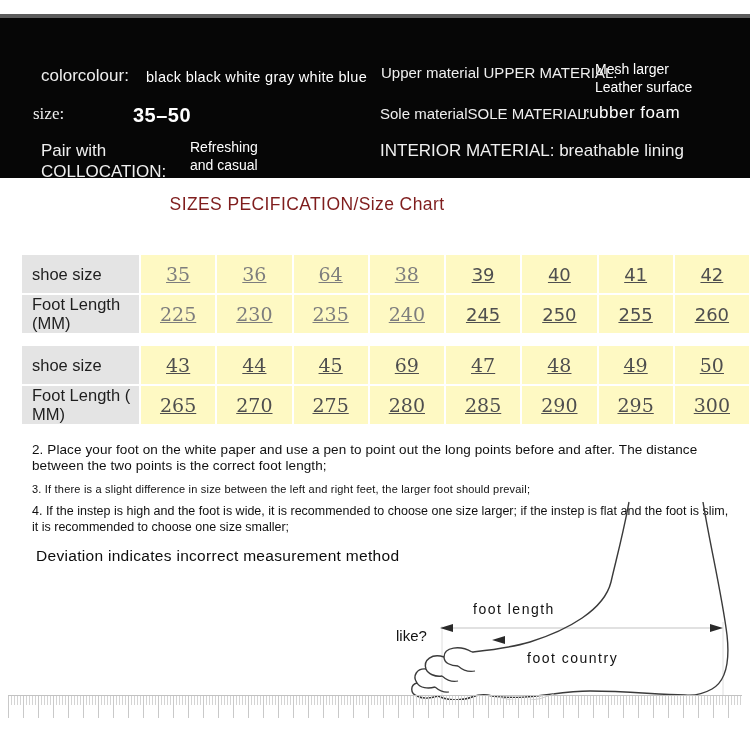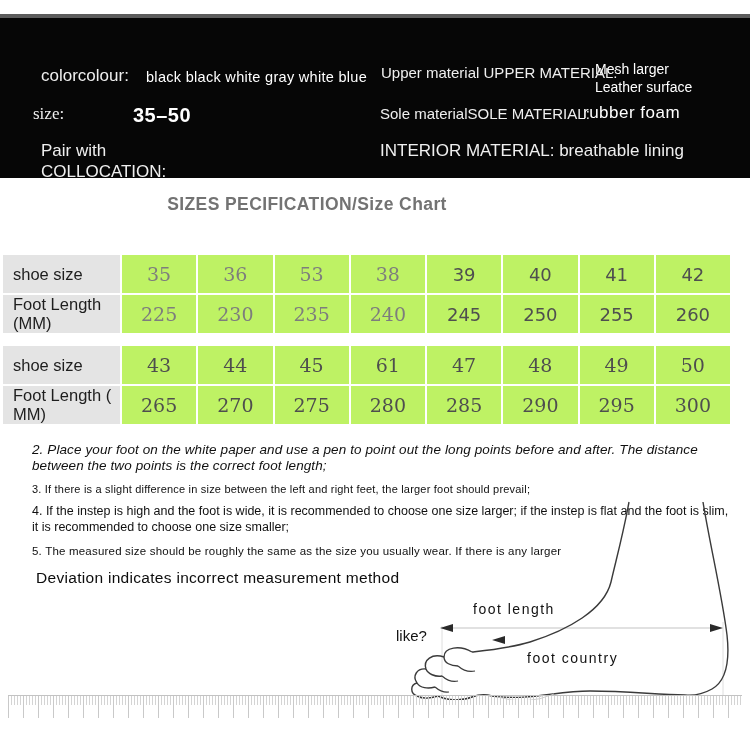--- a/index.html
+++ b/index.html
@@ -29,55 +29,55 @@
 
   .row-upper-label { position:absolute; left:6px;  top:46px; font-size:15px; }
   .row-upper-value { position:absolute; left:220px; top:43px; font-size:14px; line-height:1.25; }
   .row-sole-label  { position:absolute; left:5px;  top:87px; font-size:15px; }
   .row-sole-value  { position:absolute; left:208px; top:85px; font-size:17px; letter-spacing:.5px; }
   .row-interior-label { position:absolute; left:5px; top:123px; font-size:17px; }
 
   
   .chart-title {
     position:absolute; left:0; top:194px; width:614px; text-align:center;
-    font-size:17.5px; font-weight:700; color:#737373; letter-spacing:.4px;
+    font-size:17.5px; font-weight:400; color:#7f1d1d; letter-spacing:.4px;
   }
   .chart-subtitle {
     position:absolute; left:0; top:227px; width:750px; text-align:center;
     font-size:8px; color:#9b9ba4; letter-spacing:.4px;
   }
 
   
   .size-table {
-    position:absolute; left:3px; width:727px;
+    position:absolute; left:22px; width:727px;
     display:grid; grid-template-columns:117px repeat(8, 1fr);
     grid-auto-rows:38px; gap:2px; background:#ffffff;
   }
   .size-table.t1 { top:255px; }
   .size-table.t2 { top:346px; }
   .size-table .lbl {
     background:#e4e4e4; color:#1e1e1e; font-size:16.5px;
     display:flex; align-items:center; padding-left:10px; line-height:1.15;
   }
   .size-table .num {
-    background:#bef264; color:#7d7d7d;
+    background:#fef9c3; color:#7d7d7d;
     font-family:"DejaVu Serif", serif; font-size:19px;
-    display:flex; align-items:center; justify-content:center;
+    display:flex; align-items:center; justify-content:center;text-decoration:underline;
   }
   .size-table.t1 .r1 .num:nth-child(n+6),
   .size-table.t1 .r2 .num:nth-child(n+6) {
     font-family:"DejaVu Sans", sans-serif; color:#4f4f4f; font-size:18px;
   }
   .size-table.t2 .num { color:#4e4e4e; }
   .size-table .row { display:contents; }
 
   
   .notes { position:absolute; left:32px; top:439px; width:700px; color:#101010; }
   .note-1 { font-size:16px; width:540px; letter-spacing:.8px; line-height:1.28; margin-left:6px; }
-  .note-2 { font-size:13.5px; width:692px; line-height:1.22; margin-top:3px; letter-spacing:.1px;font-style:italic; }
+  .note-2 { font-size:13.5px; width:692px; line-height:1.22; margin-top:3px; letter-spacing:.1px; }
   .note-3 { font-size:11px; margin-top:8px; letter-spacing:.2px; }
   .note-4 { font-size:12.5px; width:700px; line-height:1.25; margin-top:9px; }
   .note-5 { font-size:11.5px; margin-top:10px; letter-spacing:.2px; }
   .note-deviation { font-size:15.5px; margin-top:12px; margin-left:4px; letter-spacing:.3px; color:#0c0c0c; }
 
   
   .foot-svg { position:absolute; left:380px; top:500px; width:370px; height:200px; pointer-events:none; }
   .diagram-label { position:absolute; color:#111; }
   .lbl-foot-length  { left:473px; top:601px; font-size:14px; letter-spacing:1.5px; }
   .lbl-like         { left:396px; top:627px; font-size:15px; }
@@ -99,41 +99,42 @@
 
 <div class="page">
 
   <div class="spec-header">
     <div class="spec-left">
       <div class="spec-label row-color-label">colorcolour:</div>
       <div class="spec-value row-color-value">black black white gray white blue</div>
       <div class="spec-label row-size-label">size:</div>
       <div class="spec-value row-size-value">35–50</div>
       <div class="spec-label row-pair-label" style="width:160px">Pair with COLLOCATION:</div>
+      <div class="spec-value row-pair-value" style="width:90px">Refreshing and casual</div>
     </div>
     <div class="spec-right">
       <div class="spec-label row-upper-label">Upper material UPPER MATERIAL:</div>
       <div class="spec-value row-upper-value">
         <div>Mesh larger</div>
         <div>Leather surface</div>
       </div>
       <div class="spec-label row-sole-label">Sole materialSOLE MATERIAL:</div>
       <div class="spec-value row-sole-value">rubber foam</div>
       <div class="spec-label row-interior-label">INTERIOR MATERIAL: breathable lining</div>
     </div>
   </div>
 
   <div class="chart-title">SIZES PECIFICATION/Size Chart</div>
 
   <div class="size-table t1">
     <div class="row r1">
       <div class="lbl">shoe size</div>
       <div class="num">35</div>
       <div class="num">36</div>
-      <div class="num">53</div>
+      <div class="num">64</div>
       <div class="num">38</div>
       <div class="num">39</div>
       <div class="num">40</div>
       <div class="num">41</div>
       <div class="num">42</div>
     </div>
     <div class="row r2">
       <div class="lbl">Foot Length (MM)</div>
       <div class="num">225</div>
       <div class="num">230</div>
@@ -145,21 +146,21 @@
       <div class="num">260</div>
     </div>
   </div>
 
   <div class="size-table t2">
     <div class="row r1">
       <div class="lbl">shoe size</div>
       <div class="num">43</div>
       <div class="num">44</div>
       <div class="num">45</div>
-      <div class="num">61</div>
+      <div class="num">69</div>
       <div class="num">47</div>
       <div class="num">48</div>
       <div class="num">49</div>
       <div class="num">50</div>
     </div>
     <div class="row r2">
       <div class="lbl">Foot Length ( MM)</div>
       <div class="num">265</div>
       <div class="num">270</div>
       <div class="num">275</div>
@@ -168,21 +169,20 @@
       <div class="num">290</div>
       <div class="num">295</div>
       <div class="num">300</div>
     </div>
   </div>
 
   <div class="notes">
     <div class="note-2">2. Place your foot on the white paper and use a pen to point out the long points before and after. The distance between the two points is the correct foot length;</div>
     <div class="note-3">3. If there is a slight difference in size between the left and right feet, the larger foot should prevail;</div>
     <div class="note-4">4. If the instep is high and the foot is wide, it is recommended to choose one size larger; if the instep is flat and the foot is slim, it is recommended to choose one size smaller;</div>
-    <div class="note-5">5. The measured size should be roughly the same as the size you usually wear. If there is any larger</div>
     <div class="note-deviation">Deviation indicates incorrect measurement method</div>
   </div>
 
   <svg class="foot-svg" viewBox="0 0 370 200" fill="none" xmlns="http://www.w3.org/2000/svg">
 
     <path d="M 62,126 V 196" stroke="#d6d6d6" stroke-width="0.8"></path>
     <path d="M 343,122 V 195" stroke="#d6d6d6" stroke-width="0.8"></path>
     <path d="M 66,128 H 339" stroke="#aaaaaa" stroke-width="0.7"></path>
 
     <path d="M 73,124 L 60,128 L 73,132 Z" fill="#2a2a2a"></path>

